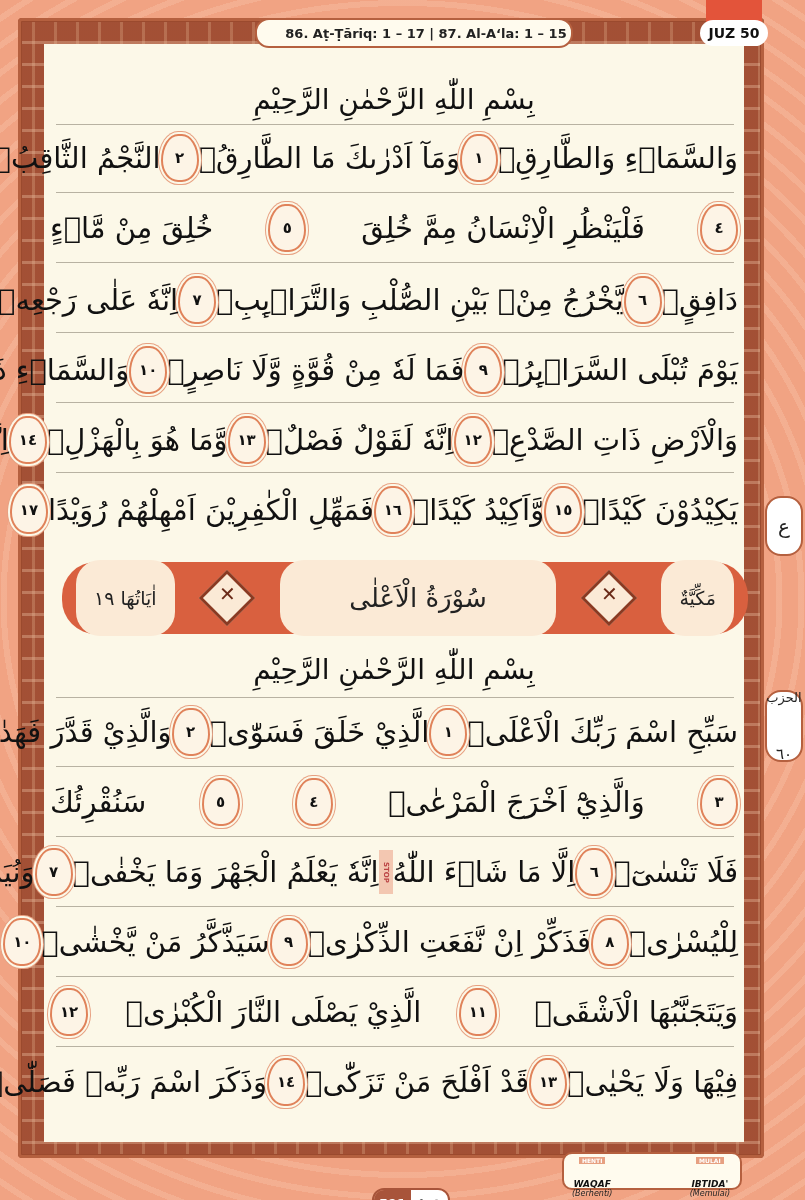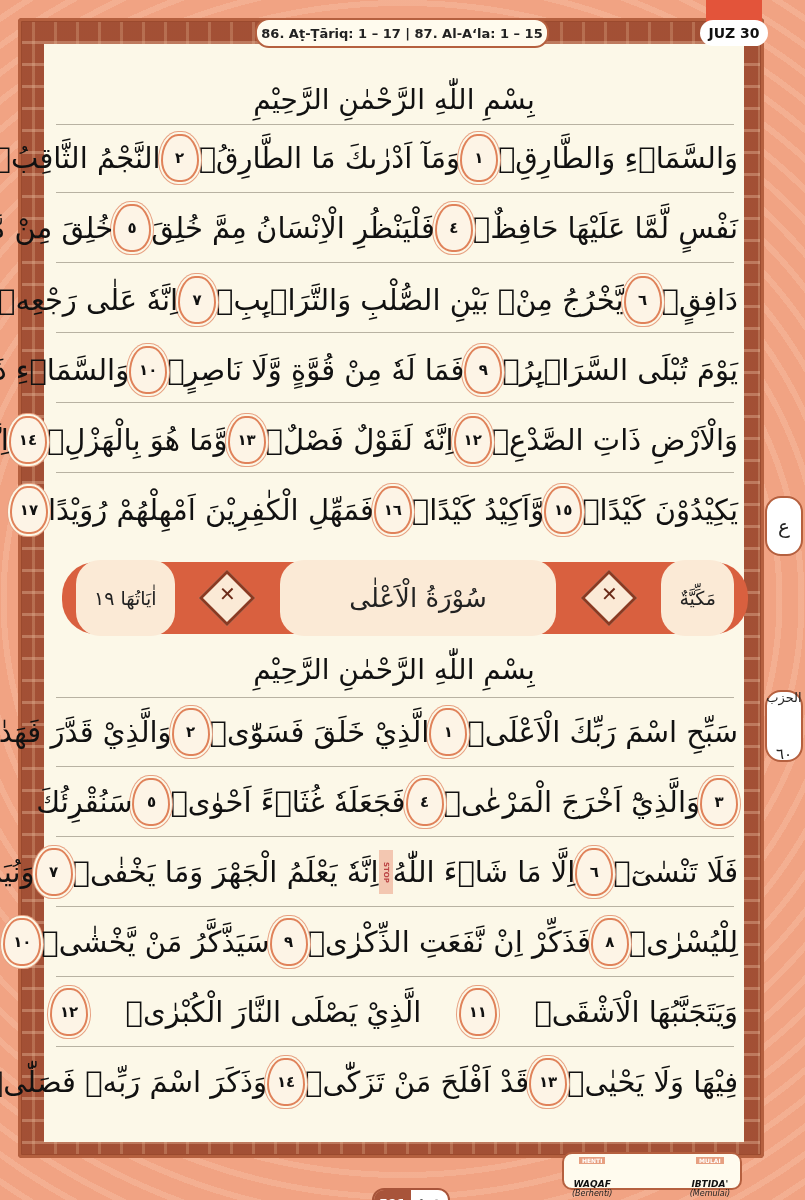--- a/index.html
+++ b/index.html
@@ -19,21 +19,21 @@
     background:repeating-linear-gradient(90deg,#a8543a 0 10px,#c98768 10px 13px,#a8543a 13px 22px);
     opacity:.6;}
   .frame::after{content:"";position:absolute;inset:4px;
     background:repeating-linear-gradient(0deg,transparent 0 10px,rgba(240,200,170,.35) 10px 13px,transparent 13px 22px);}
   .page{position:absolute;left:44px;top:44px;width:700px;height:1098px;
     background:#fcf8e8;z-index:2;}
   
   .hdr{position:absolute;left:255px;top:18px;width:290px;height:26px;
     background:#fffbee;border:2px solid #b5603f;border-radius:14px;z-index:5;
     display:flex;align-items:center;justify-content:center;
-    font-family:"DejaVu Sans",sans-serif;font-weight:bold;font-size:13px;color:#222;}
+    font-family:"DejaVu Sans",sans-serif;font-weight:bold;font-size:13px;color:#222;padding-left:24px;}
   .juz{position:absolute;left:700px;top:20px;width:68px;height:26px;background:#fff;
     border-radius:13px;z-index:5;display:flex;align-items:center;justify-content:center;
     font-weight:bold;font-size:14px;color:#111;}
   .juzbar{position:absolute;left:706px;top:0;width:56px;height:24px;background:#e3543a;z-index:4;}
   
   .line{position:absolute;left:44px;width:700px;height:60px;z-index:3;
     display:flex;align-items:center;justify-content:space-between;direction:rtl;
     padding:0 6px;box-sizing:border-box;
     font-family:"DejaVu Sans",sans-serif;font-size:29px;color:#111;white-space:nowrap;}
   .rule{position:absolute;left:56px;width:678px;height:1px;background:#b8b2a2;z-index:3;}
@@ -77,36 +77,35 @@
 </style>
 </head>
 <body>
 
 <div class="bgpat"></div>
 <div class="frame"></div>
 <div class="page"></div>
 
 <div class="juzbar"></div>
 <div class="hdr">86. Aṭ-Ṭāriq: 1 – 17 | 87. Al-A‘la: 1 – 15</div>
-<div class="juz">JUZ 30</div>
+<div class="juz">JUZ 50</div>
 
 <div class="basmala" style="top:74px">بِسْمِ اللّٰهِ الرَّحْمٰنِ الرَّحِيْمِ</div>
 <div class="rule" style="top:124px"></div>
 
 <div id="s86">
     <div class="line" style="top: 128px;">
       <span class="seg">وَالسَّمَاۤءِ وَالطَّارِقِۙ</span>
       <span class="aya">١</span>
       <span class="seg">وَمَآ اَدْرٰىكَ مَا الطَّارِقُۙ</span>
       <span class="aya">٢</span>
       <span class="seg">النَّجْمُ الثَّاقِبُۙ</span>
     </div>
     <div class="rule" style="top: 192px;"></div>
     <div class="line" style="top: 198px;">
-      <span class="seg">نَفْسٍ لَّمَّا عَلَيْهَا حَافِظٌۗ</span>
       <span class="aya">٤</span>
       <span class="seg">فَلْيَنْظُرِ الْاِنْسَانُ مِمَّ خُلِقَ</span>
       <span class="aya">٥</span>
       <span class="seg">خُلِقَ مِنْ مَّاۤءٍ</span>
     </div>
     <div class="rule" style="top: 262px;"></div>
     <div class="line" style="top: 270px;">
       <span class="seg">دَافِقٍۙ</span>
       <span class="aya">٦</span>
       <span class="seg">يَّخْرُجُ مِنْۢ بَيْنِ الصُّلْبِ وَالتَّرَاۤىِٕبِۗ</span>
@@ -163,21 +162,20 @@
       <span class="aya">١</span>
       <span class="seg">الَّذِيْ خَلَقَ فَسَوّٰىۖ</span>
       <span class="aya">٢</span>
       <span class="seg">وَالَّذِيْ قَدَّرَ فَهَدٰىۖ</span>
     </div>
     <div class="rule" style="top: 766px;"></div>
     <div class="line" style="top: 772px;">
       <span class="aya">٣</span>
       <span class="seg">وَالَّذِيْٓ اَخْرَجَ الْمَرْعٰىۖ</span>
       <span class="aya">٤</span>
-      <span class="seg">فَجَعَلَهٗ غُثَاۤءً اَحْوٰىۖ</span>
       <span class="aya">٥</span>
       <span class="seg">سَنُقْرِئُكَ</span>
     </div>
     <div class="rule" style="top: 836px;"></div>
     <div class="line" style="top: 842px;">
       <span class="seg">فَلَا تَنْسٰىٓۖ</span>
       <span class="aya">٦</span>
       <span class="seg">اِلَّا مَا شَاۤءَ اللّٰهُ</span>
       <span class="stop">STOP</span>
       <span class="seg">اِنَّهٗ يَعْلَمُ الْجَهْرَ وَمَا يَخْفٰىۗ</span>

